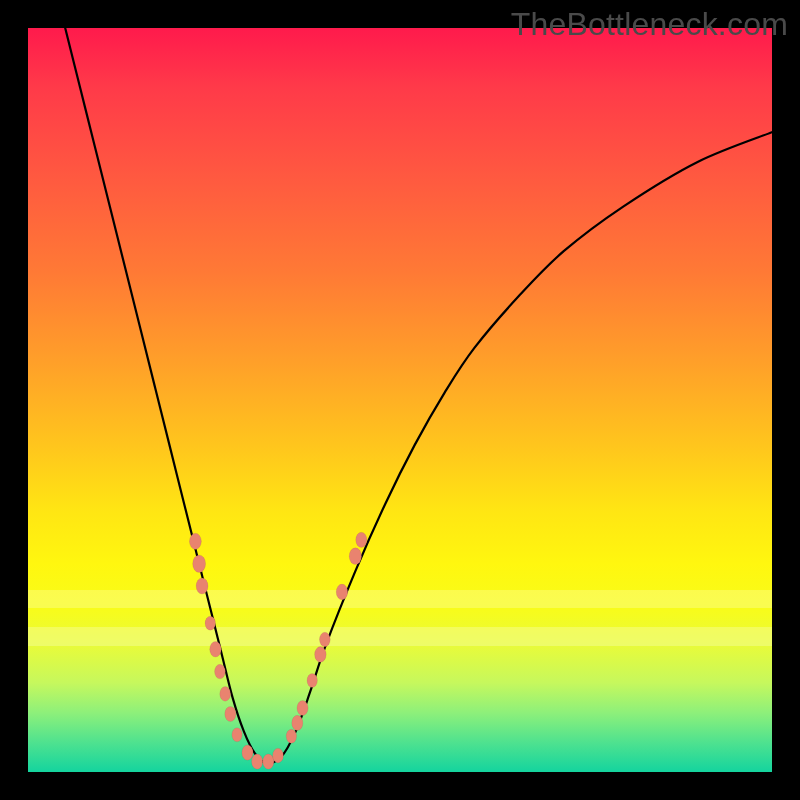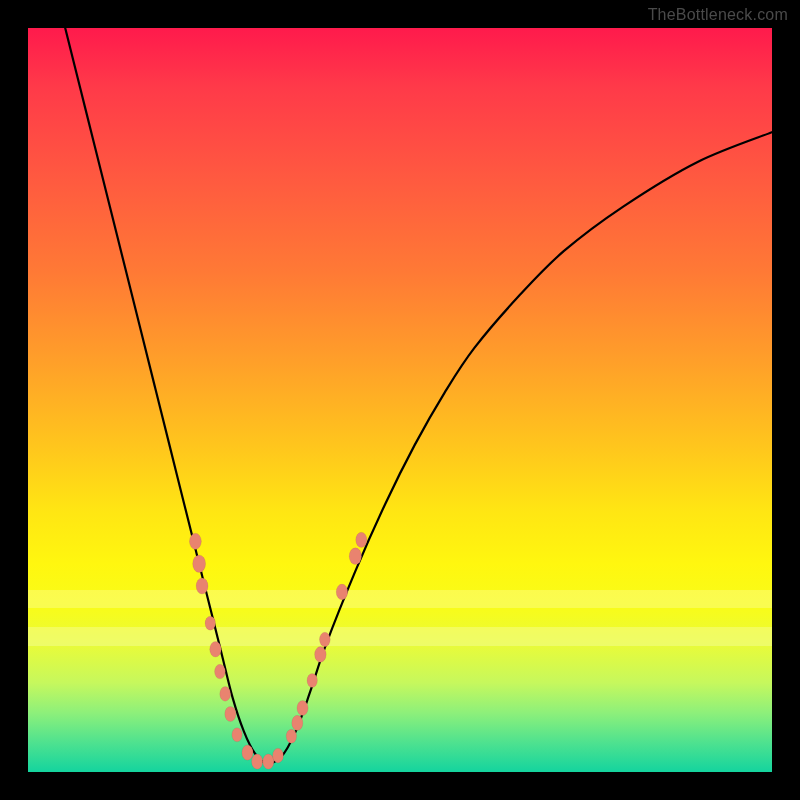--- a/index.html
+++ b/index.html
@@ -47,21 +47,21 @@
     position: absolute;
     left: 0;
     width: 100%;
     background: rgba(255,255,255,0.24);
   }
   .watermark {
     position: absolute;
     top: 6px;
     right: 12px;
     color: #4a4a4a;
-    font-size: 16px;
+    font-size: 32px;
     font-weight: 500;
     letter-spacing: 0.2px;
     user-select: none;
   }
   svg.curve {
     position: absolute;
     left: 0;
     top: 0;
     width: 744px;
     height: 744px;

